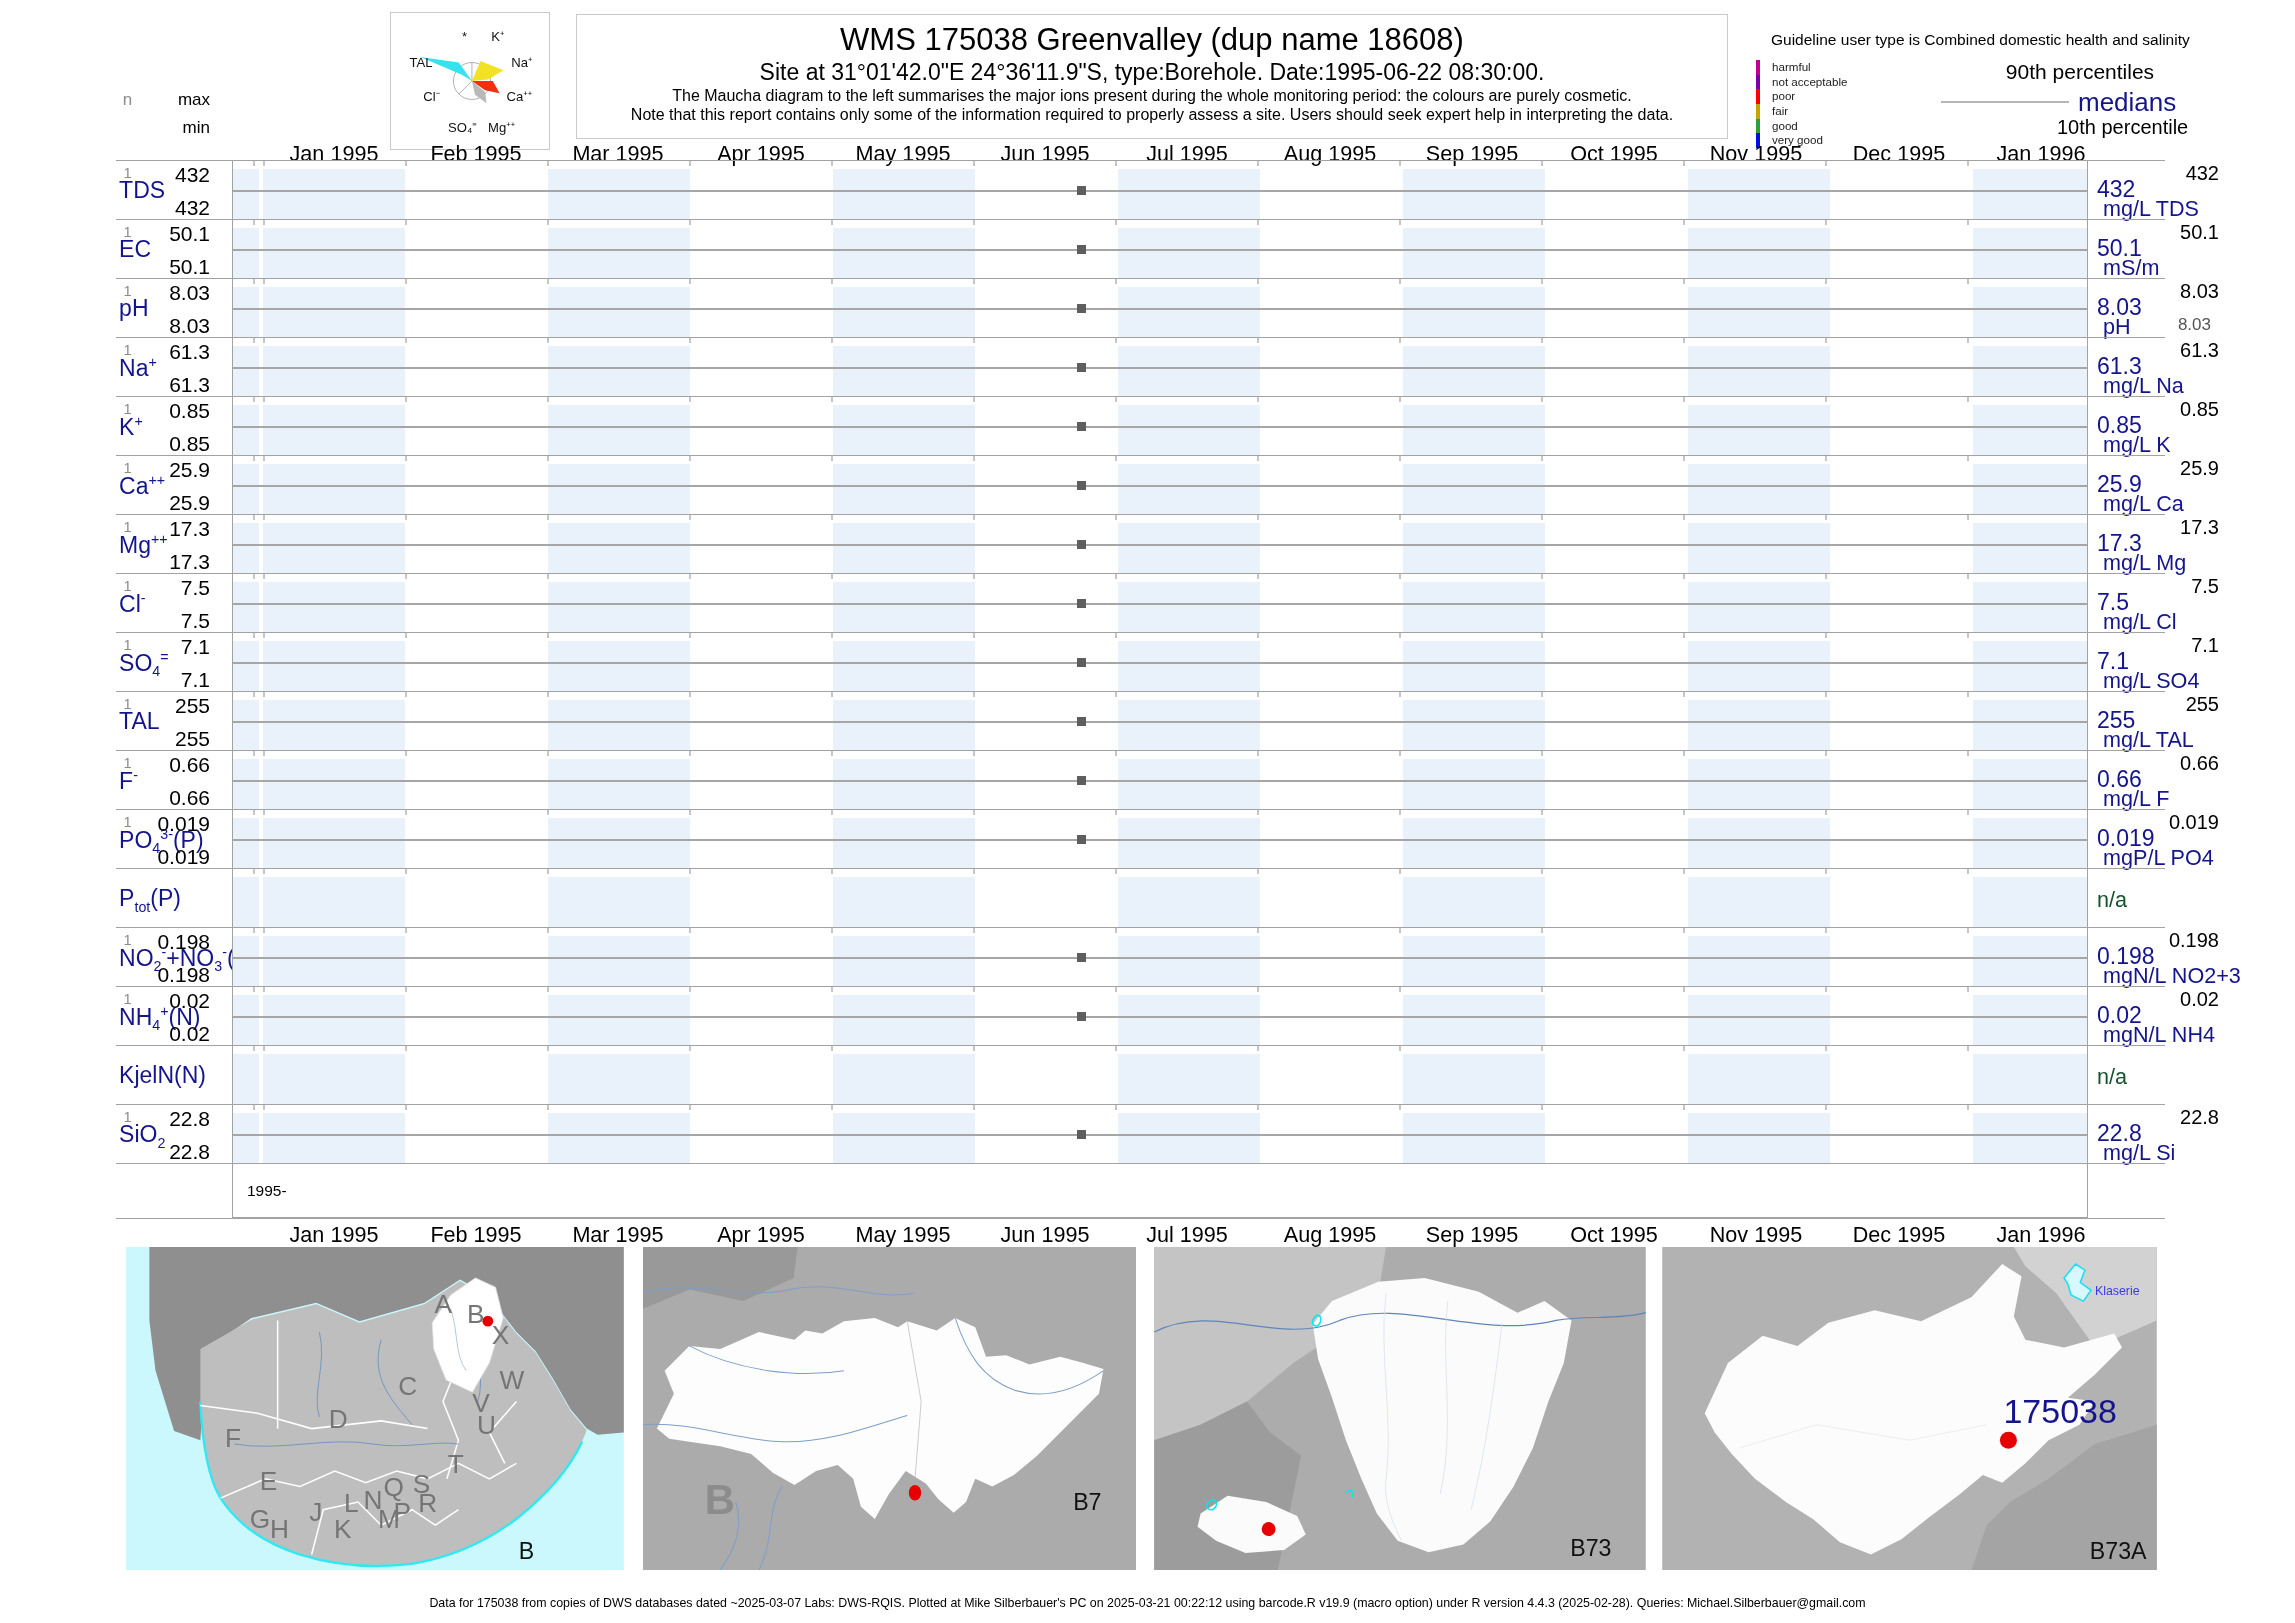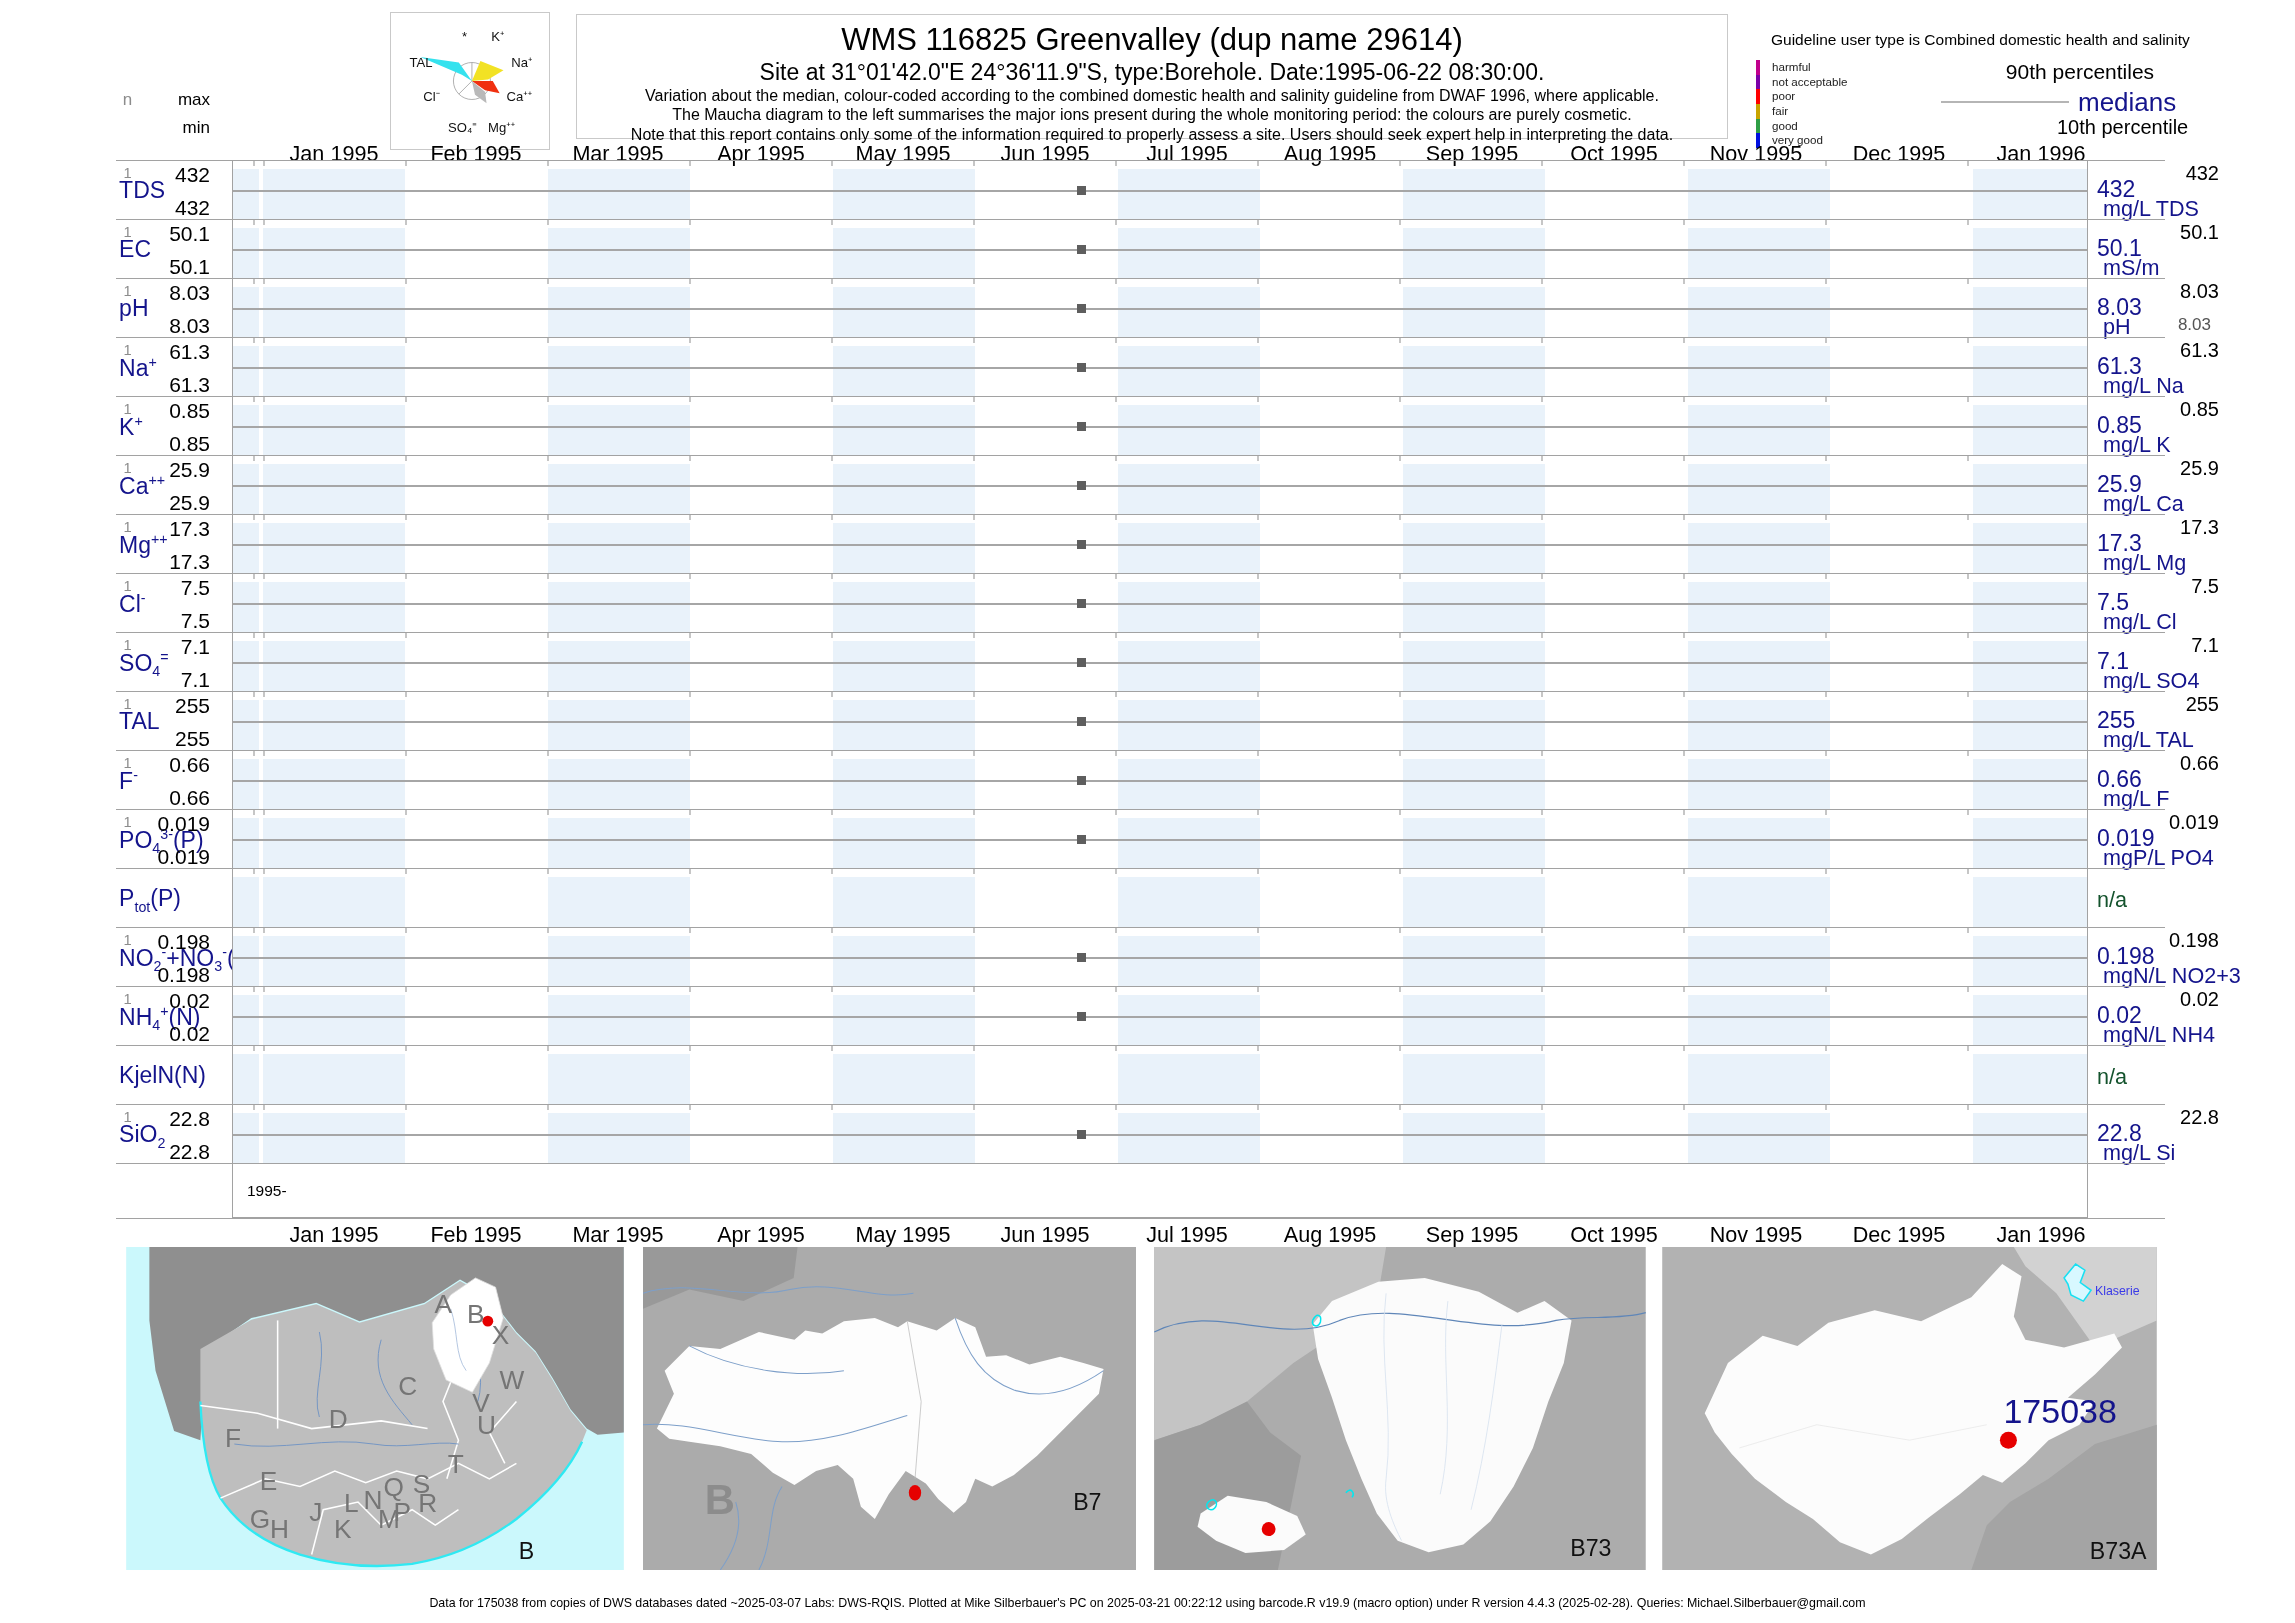--- a/index.html
+++ b/index.html
@@ -90,23 +90,22 @@
           <text x="156" y="70" font-size="17" fill="#111">Na⁺</text>
           <text x="42" y="114" font-size="17" fill="#111">Cl⁻</text>
           <text x="150" y="114" font-size="17" fill="#111">Ca⁺⁺</text>
           <text x="74" y="154" font-size="17" fill="#111">SO₄⁼</text>
           <text x="126" y="154" font-size="17" fill="#111">Mg⁺⁺</text>
         </g>
     </svg>
   </div>
 
   <div class="titlebox">
-    <div class="t1">WMS 116825  Greenvalley (dup name 29614)</div>
+    <div class="t1">WMS 175038  Greenvalley (dup name 18608)</div>
     <div class="t2">Site at 31°01'42.0"E 24°36'11.9"S, type:Borehole. Date:1995-06-22 08:30:00.</div>
-    <div class="t3">Variation about the median,  colour-coded according to the combined domestic health and salinity guideline from DWAF 1996, where applicable.</div>
     <div class="t3">The Maucha diagram to the left summarises the major ions present during the whole monitoring period: the colours are purely cosmetic.</div>
     <div class="t3">Note that this report contains only some of the information required to properly assess a site. Users should seek expert help in interpreting the data.</div>
   </div>
 
   <div class="gl-note">Guideline user type is Combined domestic health and salinity</div>
   <div class="classbar" id="class-bar">
       <div style="background: rgb(193, 0, 140);"></div>
       <div style="background: rgb(122, 0, 168);"></div>
       <div style="background: rgb(255, 0, 0);"></div>
       <div style="background: rgb(200, 164, 0);"></div>

